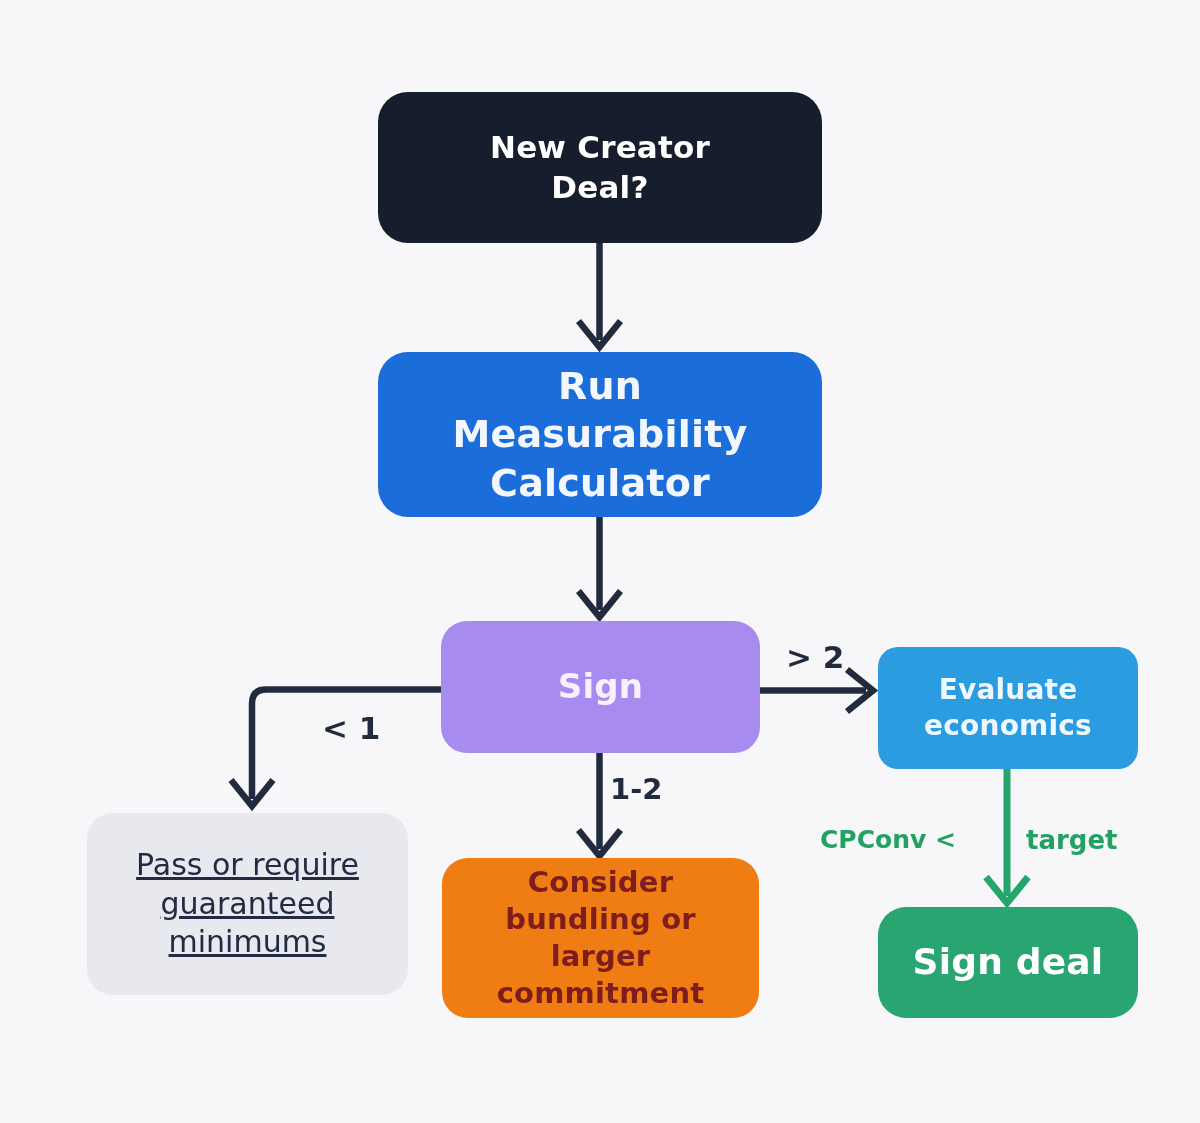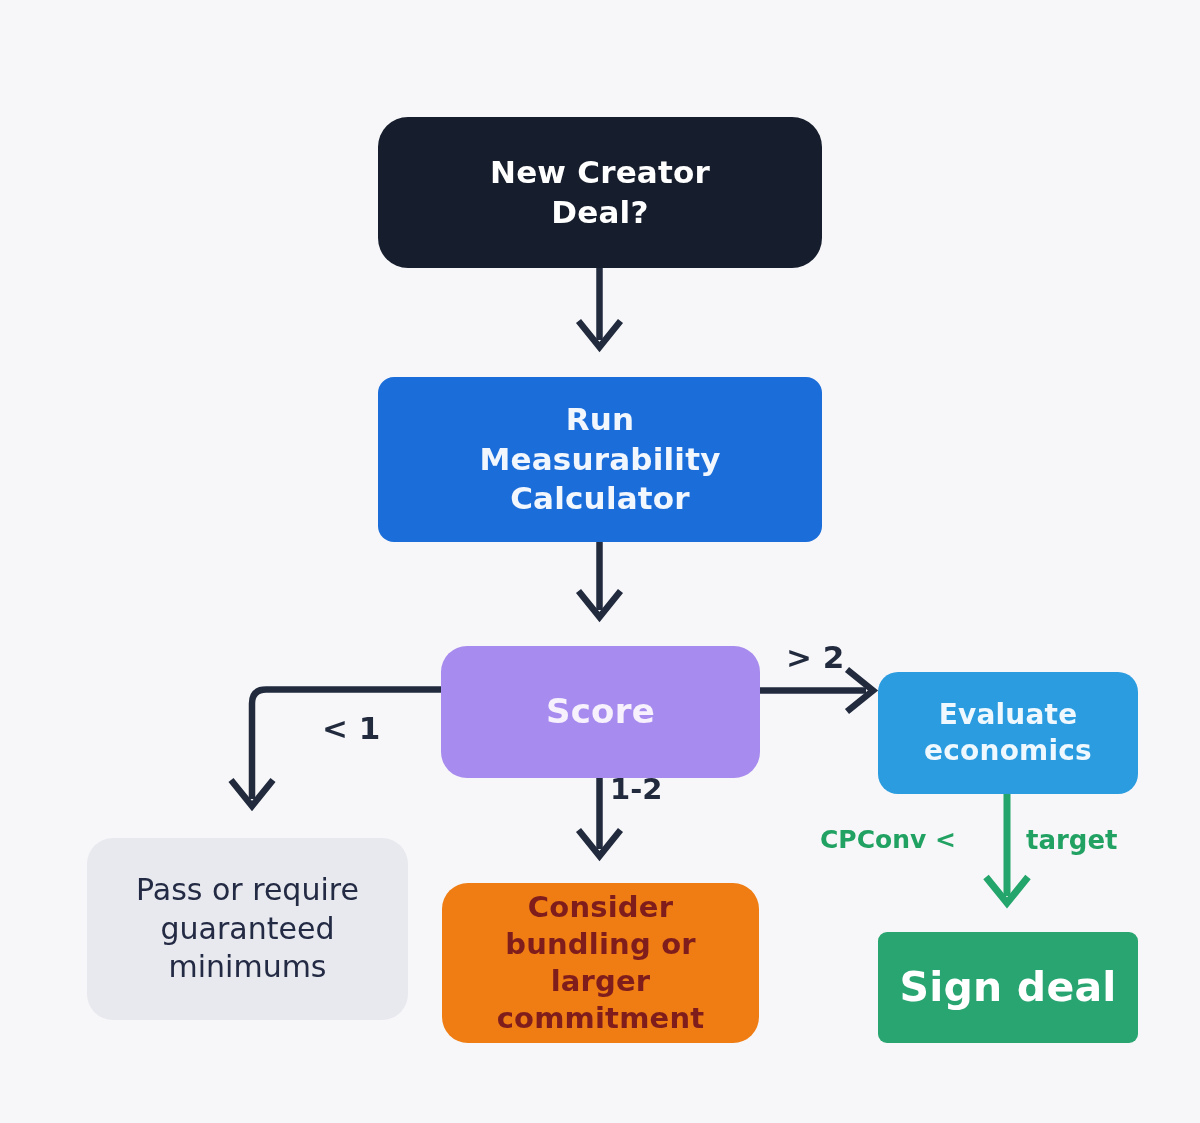--- a/index.html
+++ b/index.html
@@ -28,29 +28,28 @@
   .node {
     position: absolute;
     display: flex;
     align-items: center;
     justify-content: center;
     text-align: center;
     font-weight: 700;
     white-space: pre-line;
     line-height: 1.28;
     letter-spacing: 0.2px;
-    margin-top: 25px;
   }
   .node.start     { left: 378px; top:  92px; width: 444px; height: 151px; border-radius: 30px; font-size: 31px; }
-  .node.calc      { left: 378px; top: 352px; width: 444px; height: 165px; border-radius: 16px; font-size: 31px; }
+  .node.calc      { left: 378px; top: 352px; width: 444px; height: 165px; border-radius: 30px; font-size: 38px; }
   .node.score     { left: 441px; top: 621px; width: 319px; height: 132px; border-radius: 26px; font-size: 34px; }
-  .node.pass      { left:  87px; top: 813px; width: 321px; height: 182px; border-radius: 26px; font-size: 30px; font-weight: 400; letter-spacing: 0; }
+  .node.pass      { left:  87px; top: 813px; width: 321px; height: 182px; border-radius: 26px; font-size: 30px; font-weight: 400; letter-spacing: 0; text-decoration: underline; }
   .node.bundle    { left: 442px; top: 858px; width: 317px; height: 160px; border-radius: 26px; font-size: 29px; }
   .node.evaluate  { left: 878px; top: 647px; width: 260px; height: 122px; border-radius: 20px; font-size: 28px; }
-  .node.sign      { left: 878px; top: 907px; width: 260px; height: 111px; border-radius: 9px; font-size: 41px; }
+  .node.sign      { left: 878px; top: 907px; width: 260px; height: 111px; border-radius: 28px; font-size: 36px; }
   .edge-label {
     position: absolute;
     font-weight: 700;
     white-space: nowrap;
   }
   .edge-label.lt1    { left: 322px; top: 710px; font-size: 31px; }
   .edge-label.mid    { left: 610px; top: 772px; font-size: 29px; }
   .edge-label.gt2    { left: 786px; top: 639px; font-size: 31px; }
   .edge-label.cpconv { left: 820px; top: 825px; width: 168px; font-size: 25px; }
   .edge-label.target { left: 1026px; top: 825px; font-size: 26px; }
@@ -87,21 +86,21 @@
     </g>
   </svg>
 
   <div class="node start" style="background: rgb(22, 29, 44); color: rgb(255, 255, 255);">New Creator
 Deal?</div>
 
   <div class="node calc" style="background: rgb(27, 110, 218); color: rgb(242, 247, 254);">Run
 Measurability
 Calculator</div>
 
-  <div class="node score" style="background: rgb(168, 139, 238); color: rgb(246, 241, 253);">Score</div>
+  <div class="node score" style="background: rgb(168, 139, 238); color: rgb(246, 241, 253);">Sign</div>
 
   <div class="node pass" style="background: rgb(232, 233, 238); color: rgb(35, 42, 68);">Pass or require
 guaranteed
 minimums</div>
 
   <div class="node bundle" style="background: rgb(239, 125, 19); color: #7f1d1d;">Consider
 bundling or
 larger commitment</div>
 
   <div class="node evaluate" style="background: rgb(42, 156, 223); color: rgb(238, 248, 254);">Evaluate

